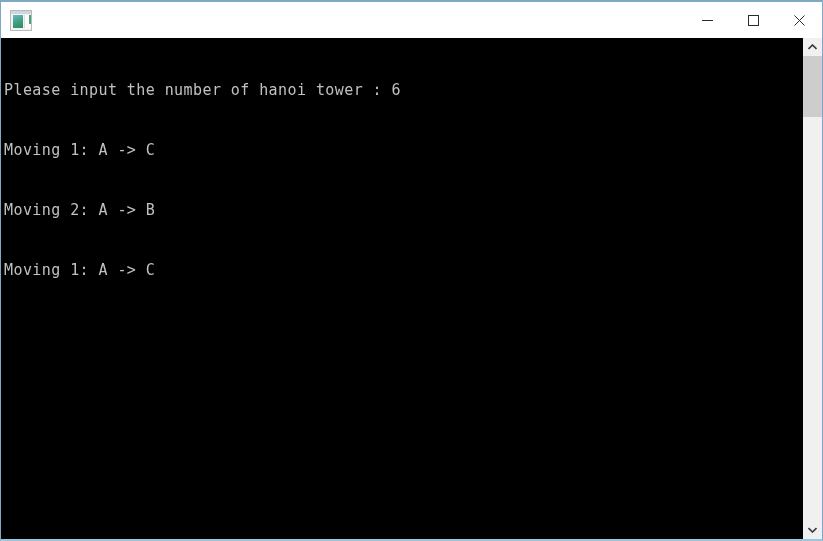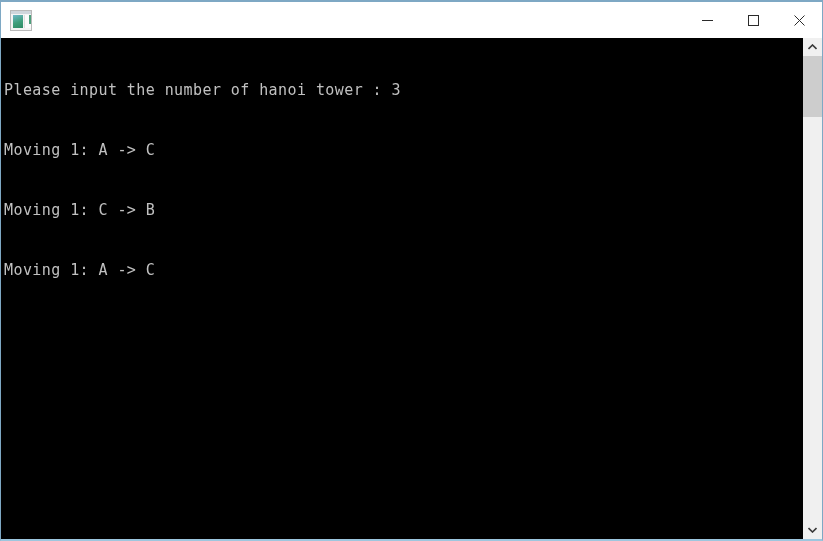--- a/index.html
+++ b/index.html
@@ -217,23 +217,23 @@
           <line x1="10.5" y1="0.5" x2="0.5" y2="10.5" stroke="#2b2b2b" stroke-width="1"></line>
         </svg>
       </button>
     </div>
   </div>
 
   <div id="console-area">
 
     <div id="console">
       <div id="console-lines">
-        <div class="console-line">Please input the number of hanoi tower : 3</div>
+        <div class="console-line">Please input the number of hanoi tower : 6</div>
         <div class="console-line">Moving 1: A -&gt; C</div>
-        <div class="console-line">Moving 1: C -&gt; B</div>
+        <div class="console-line">Moving 2: A -&gt; B</div>
         <div class="console-line">Moving 1: A -&gt; C</div>
         
       </div>
     </div>
 
     <div id="scrollbar">
       <button class="sb-arrow up">
         <svg width="9" height="6" viewBox="0 0 9 6" aria-hidden="true">
           <path d="M0.5 5 L4.5 1 L8.5 5" fill="none" stroke="#3a3a3a" stroke-width="1.6"></path>
         </svg>

